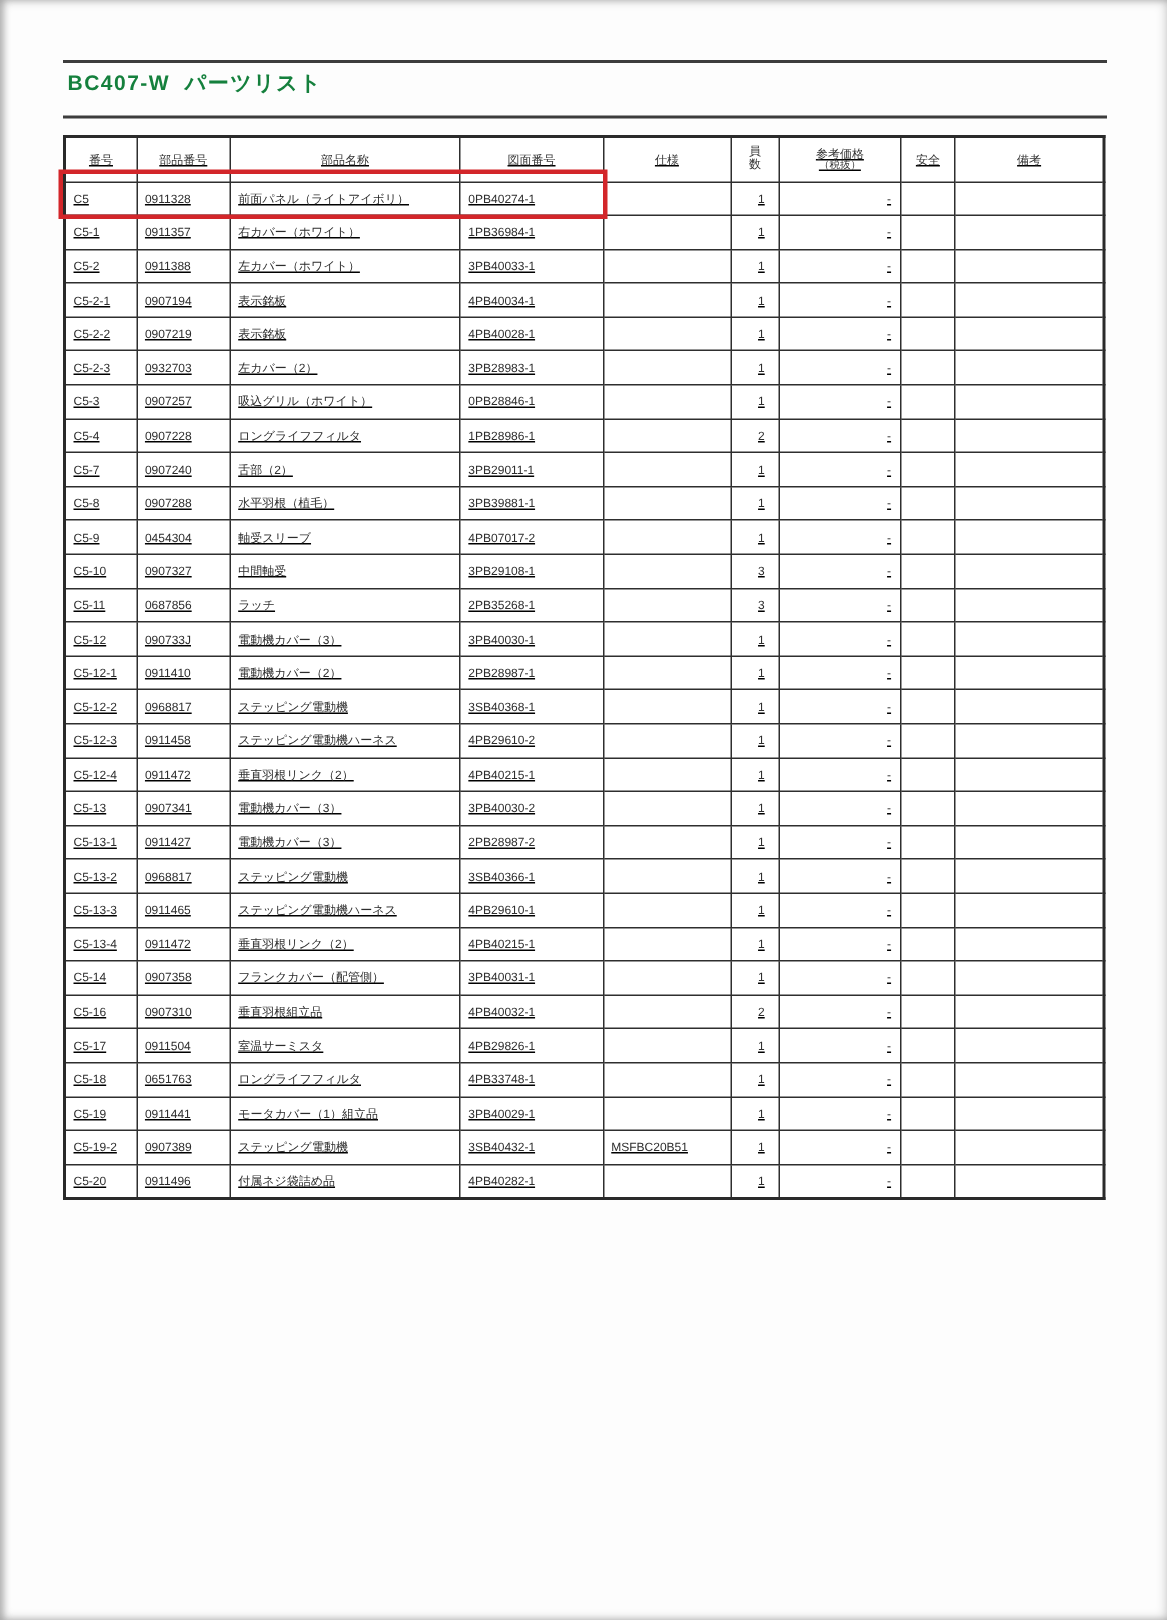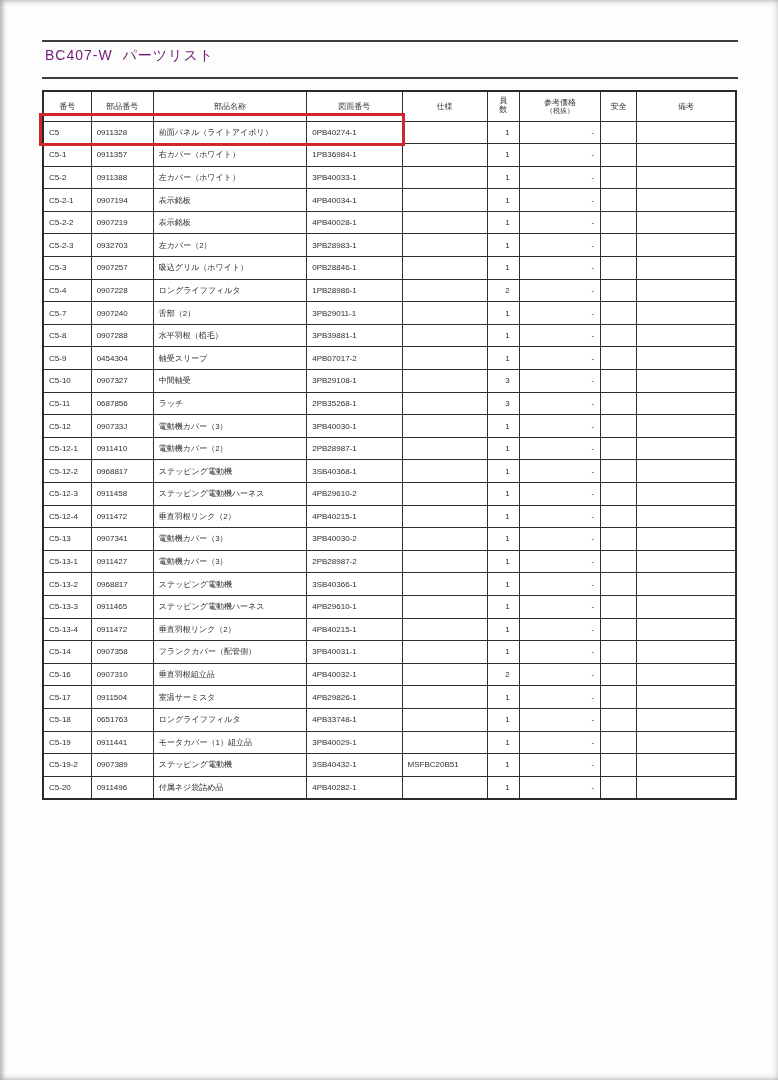--- a/index.html
+++ b/index.html
@@ -13,27 +13,28 @@
     width:778px; height:1080px;
     background:#fdfdfd;
     box-shadow: inset 0 0 7px rgba(0,0,0,.25), inset 3px 0 4px rgba(0,0,0,.18);
     overflow:hidden;
   }
   .rule { position:absolute; left:42px; width:696px; height:2px; background:#3d3d3d; }
   .rule.top { top:40px; }
   .rule.under-title { top:77px; }
   .doc-title {
     position:absolute; top:47px; left:45px;
-    font-size:14px; font-weight:normal; color:#701a75;
+    font-size:14px; font-weight:bold; color:#15803d;
     white-space:pre; letter-spacing:1px;
   }
   .table-wrap { position:absolute; top:90px; left:42px; }
   table.parts {
     border-collapse:collapse; table-layout:fixed; width:695px;
     background:#fff;
+    text-decoration:underline;
   }
   table.parts th, table.parts td {
     border:1px solid #2e2e2e;
     color:#2d2d2d;
     font-size:8px;
     overflow:hidden; white-space:nowrap;
   }
   table.parts { border:2px solid #2a2a2a; }
   table.parts thead th {
     height:30px; text-align:center; vertical-align:middle;

